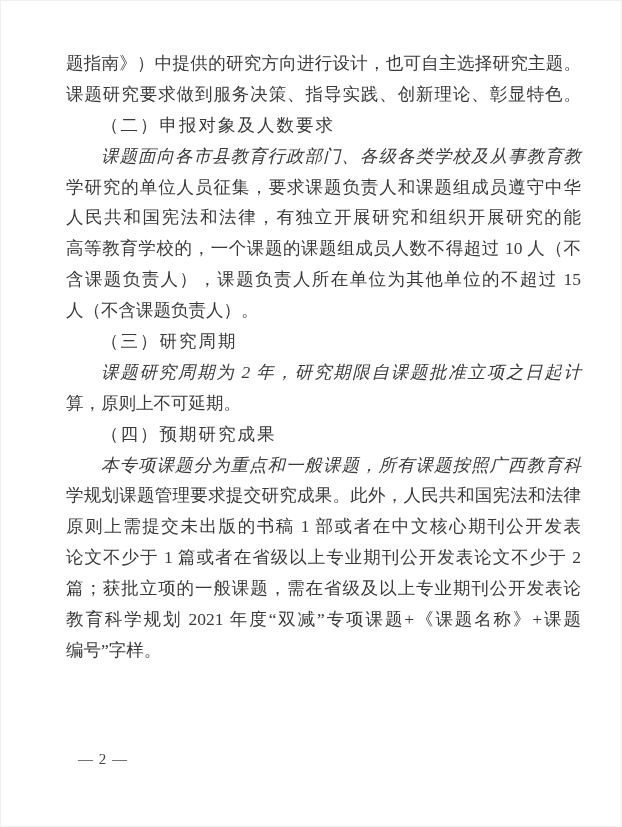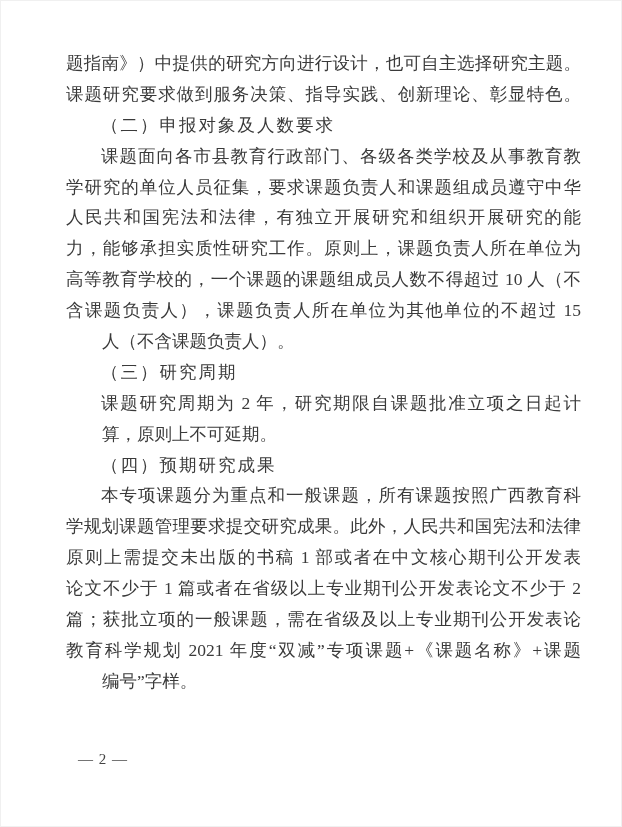--- a/index.html
+++ b/index.html
@@ -21,22 +21,22 @@
     width: 515px;
   }
   .ln {
     font-size: 17.5px;
     line-height: 30.9px;
     height: 30.9px;
     text-align: justify;
     text-align-last: justify;
     letter-spacing: 0;
   }
-  .ln.first { text-indent: 2em; }
-  .ln.end   { text-align: right; text-align-last: left; margin-left: 36px; }
+  .ln.first { text-indent: 2em; font-style: italic; }
+  .ln.end   { text-align: right; text-align-last: left; }
   .ln.heading {
     text-align: center;
     text-align-last: left;
     text-indent: 2em;
     letter-spacing: 2px;
   }
   .footer {
     position: absolute;
     left: 77px;
     top: 750px;
@@ -50,21 +50,20 @@
 <body>
 
 <div class="page">
   <div class="content">
     <div class="ln">题指南》）中提供的研究方向进行设计，也可自主选择研究主题。</div>
     <div class="ln">课题研究要求做到服务决策、指导实践、创新理论、彰显特色。</div>
     <div class="ln heading">（二）申报对象及人数要求</div>
     <div class="ln first">课题面向各市县教育行政部门、各级各类学校及从事教育教</div>
     <div class="ln">学研究的单位人员征集，要求课题负责人和课题组成员遵守中华</div>
     <div class="ln">人民共和国宪法和法律，有独立开展研究和组织开展研究的能</div>
-    <div class="ln">力，能够承担实质性研究工作。原则上，课题负责人所在单位为</div>
     <div class="ln">高等教育学校的，一个课题的课题组成员人数不得超过 10 人（不</div>
     <div class="ln">含课题负责人），课题负责人所在单位为其他单位的不超过 15</div>
     <div class="ln end">人（不含课题负责人）。</div>
     <div class="ln heading">（三）研究周期</div>
     <div class="ln first">课题研究周期为 2 年，研究期限自课题批准立项之日起计</div>
     <div class="ln end">算，原则上不可延期。</div>
     <div class="ln heading">（四）预期研究成果</div>
     <div class="ln first">本专项课题分为重点和一般课题，所有课题按照广西教育科</div>
     <div class="ln">学规划课题管理要求提交研究成果。此外，人民共和国宪法和法律</div>
     <div class="ln">原则上需提交未出版的书稿 1 部或者在中文核心期刊公开发表</div>

